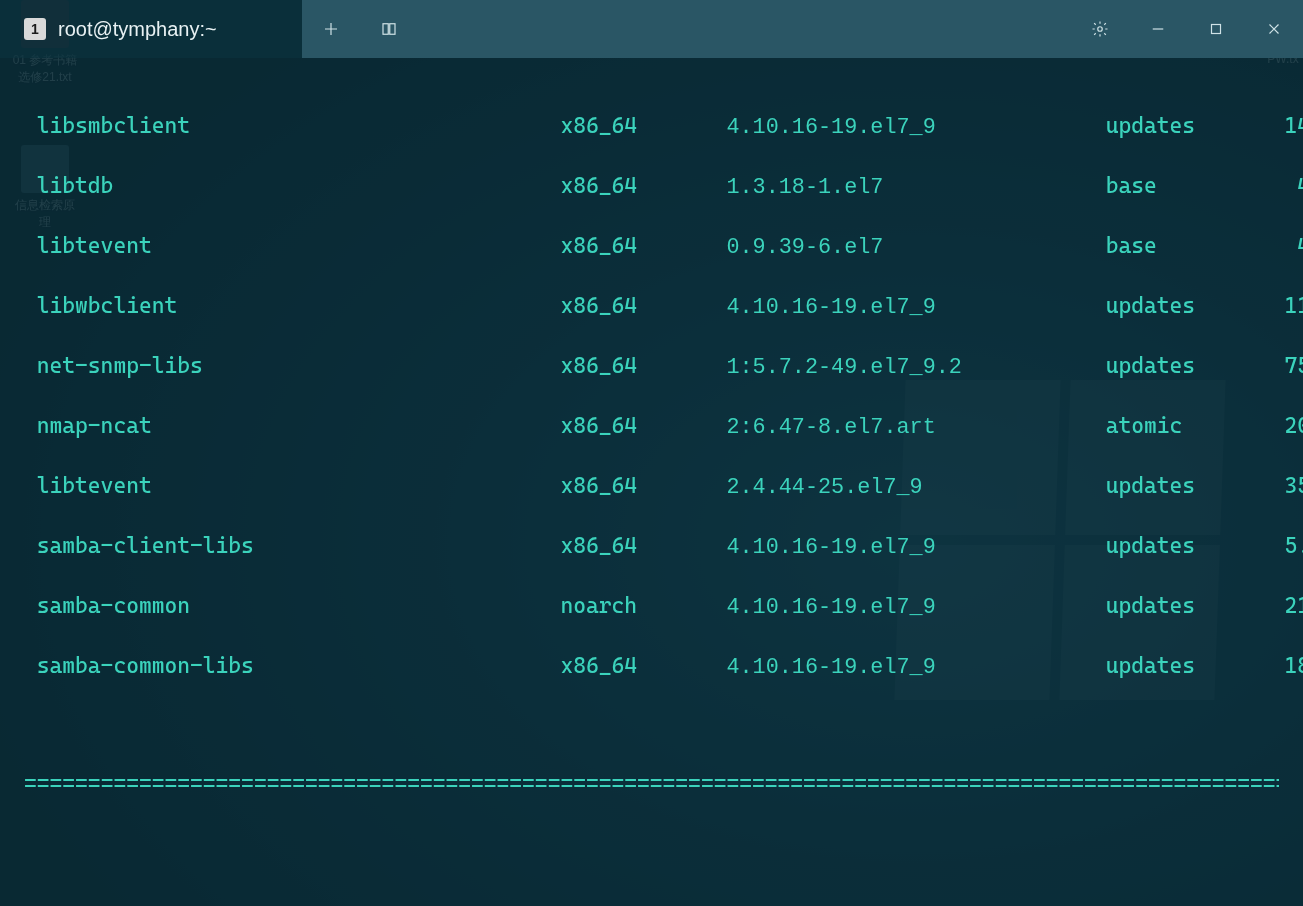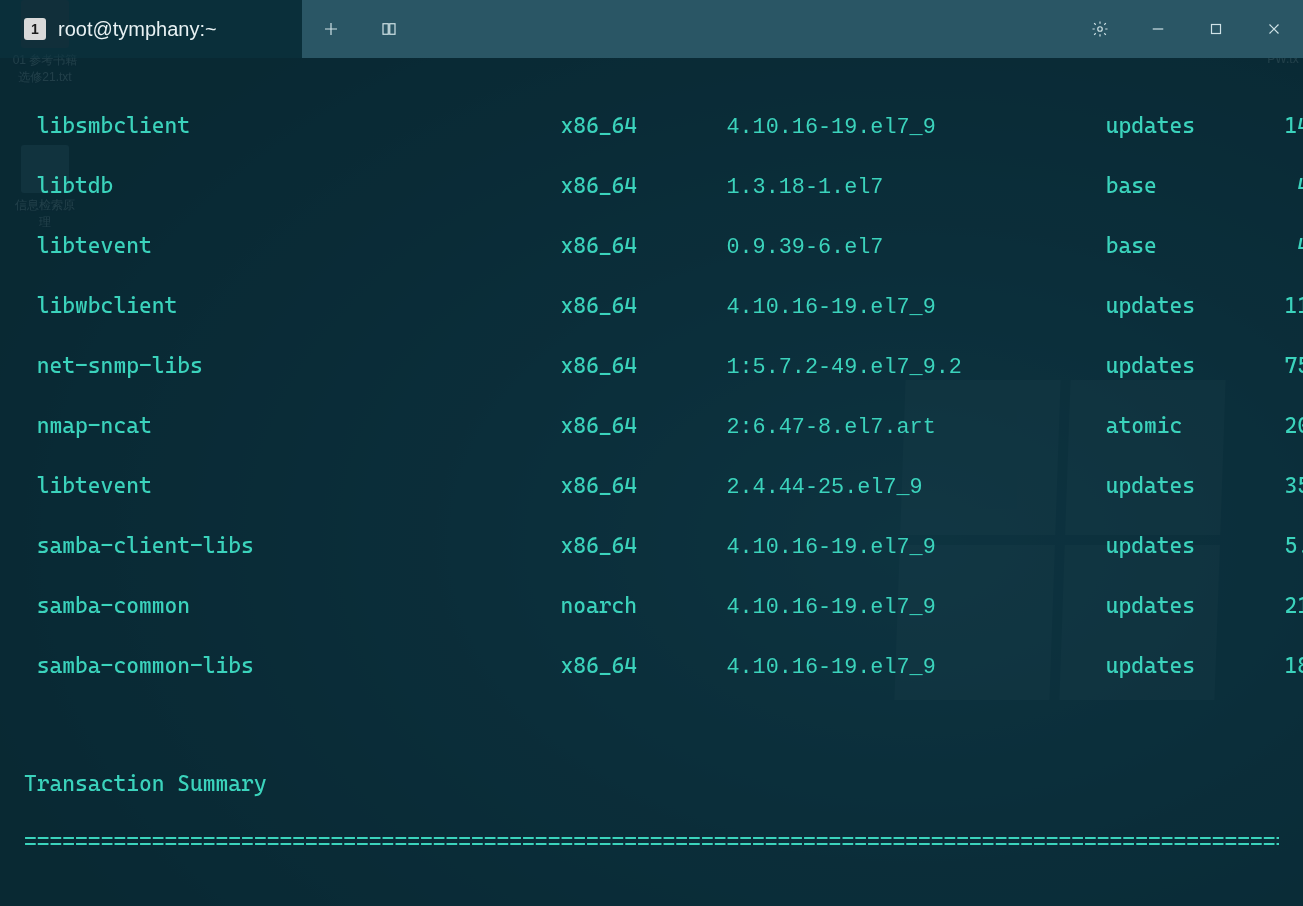--- a/index.html
+++ b/index.html
@@ -216,21 +216,20 @@
 <div class="row pkg-row"><span class="c-name">libtdb</span><span class="c-arch">x86_64</span><span class="c-ver">1.3.18-1.el7</span><span class="c-repo">base</span><span class="c-size">49 k</span></div>
 <div class="row pkg-row"><span class="c-name">libtevent</span><span class="c-arch">x86_64</span><span class="c-ver">0.9.39-6.el7</span><span class="c-repo">base</span><span class="c-size">41 k</span></div>
 <div class="row pkg-row"><span class="c-name">libwbclient</span><span class="c-arch">x86_64</span><span class="c-ver">4.10.16-19.el7_9</span><span class="c-repo">updates</span><span class="c-size">116 k</span></div>
 <div class="row pkg-row"><span class="c-name">net-snmp-libs</span><span class="c-arch">x86_64</span><span class="c-ver">1:5.7.2-49.el7_9.2</span><span class="c-repo">updates</span><span class="c-size">752 k</span></div>
 <div class="row pkg-row"><span class="c-name">nmap-ncat</span><span class="c-arch">x86_64</span><span class="c-ver">2:6.47-8.el7.art</span><span class="c-repo">atomic</span><span class="c-size">200 k</span></div>
 <div class="row pkg-row"><span class="c-name">libtevent</span><span class="c-arch">x86_64</span><span class="c-ver">2.4.44-25.el7_9</span><span class="c-repo">updates</span><span class="c-size">356 k</span></div>
 <div class="row pkg-row"><span class="c-name">samba-client-libs</span><span class="c-arch">x86_64</span><span class="c-ver">4.10.16-19.el7_9</span><span class="c-repo">updates</span><span class="c-size">5.0 M</span></div>
 <div class="row pkg-row"><span class="c-name">samba-common</span><span class="c-arch">noarch</span><span class="c-ver">4.10.16-19.el7_9</span><span class="c-repo">updates</span><span class="c-size">216 k</span></div>
 <div class="row pkg-row"><span class="c-name">samba-common-libs</span><span class="c-arch">x86_64</span><span class="c-ver">4.10.16-19.el7_9</span><span class="c-repo">updates</span><span class="c-size">183 k</span></div>
 <div class="row">&nbsp;</div>
-<div class="row">Transaction Summary</div>
 <div class="row divider">================================================================================================================</div>
 
 
 
 
 
 
 
 
 

